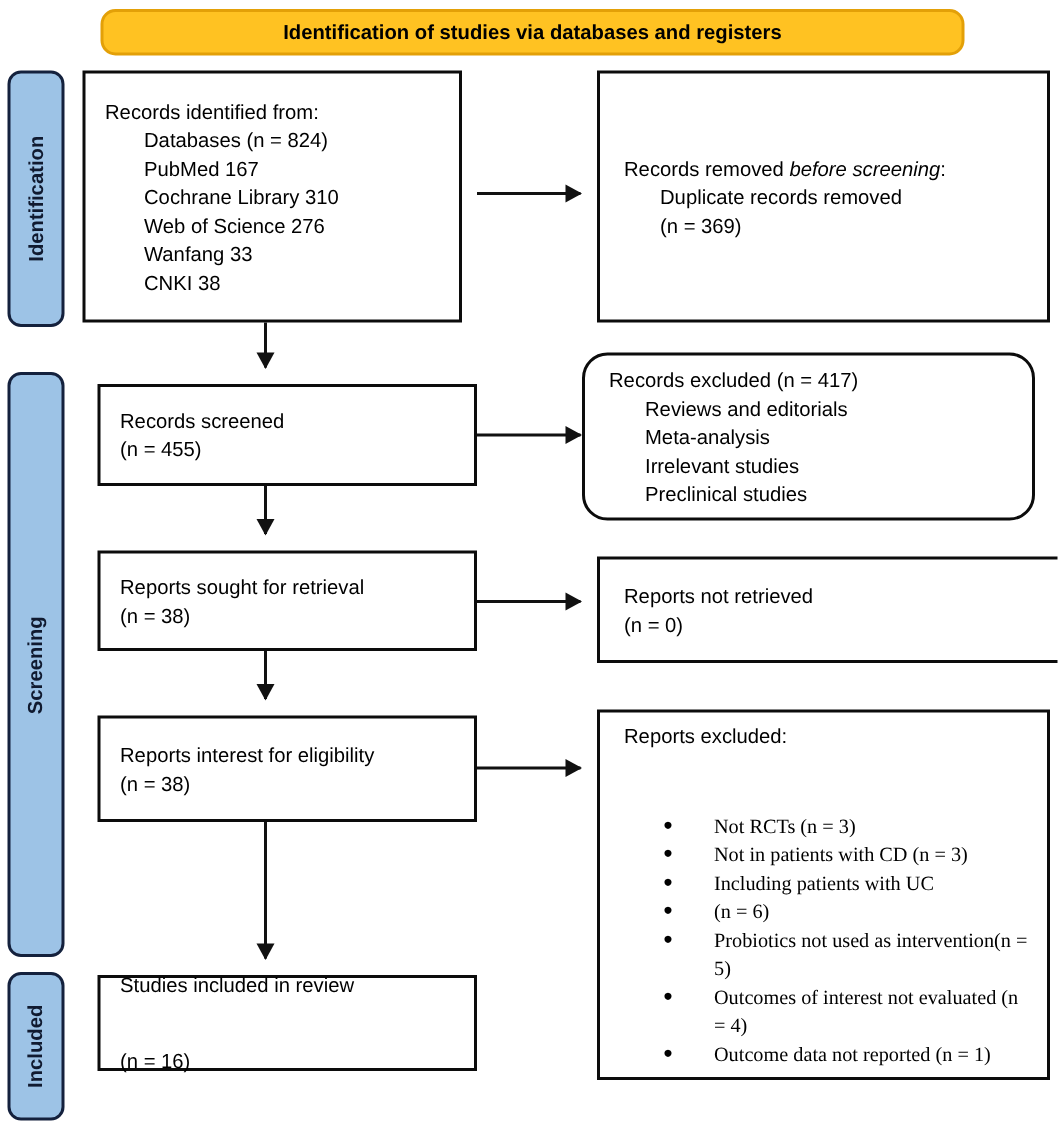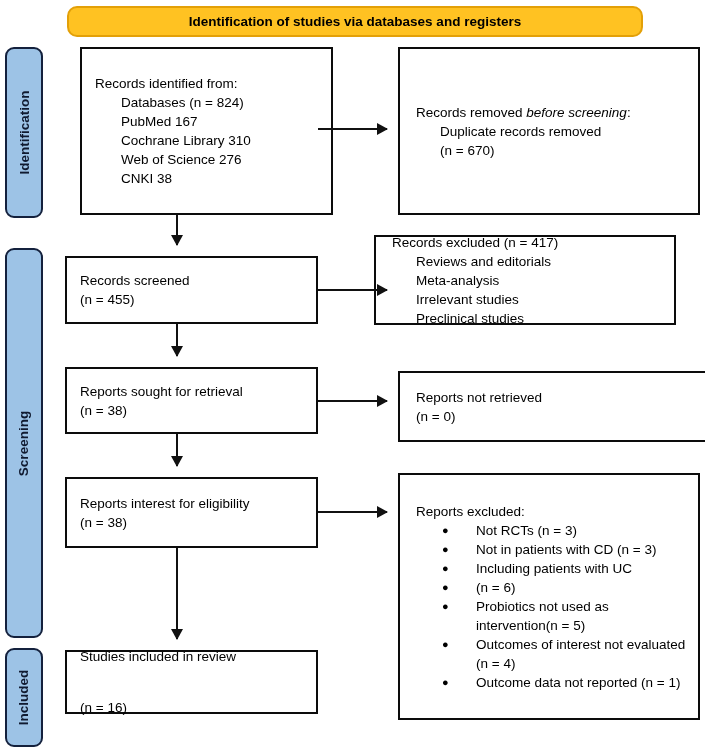--- a/index.html
+++ b/index.html
@@ -56,39 +56,39 @@
     border: 2px solid #0c0c0c;
     box-sizing: border-box;
     display: flex;
     flex-direction: column;
     justify-content: center;
     padding: 6px 8px 6px 13px;
   }
   .box .line   { white-space: nowrap; }
   .box .indent { padding-left: 26px; }
 
-  .box-records-identified { left: 80px;  top: 47px;  width: 253px; height: 168px; }
+  .box-records-identified { left: 55px;  top: 47px;  width: 253px; height: 168px; }
   .box-records-screened   { left: 65px;  top: 256px; width: 253px; height: 68px; }
   .box-reports-sought     { left: 65px;  top: 367px; width: 253px; height: 67px; }
   .box-reports-assessed   { left: 65px;  top: 477px; width: 253px; height: 71px; }
   .box-studies-included   { left: 65px;  top: 650px; width: 253px; height: 64px; gap: 32px; }
 
   .box-records-removed    { left: 398px; top: 47px;  width: 302px; height: 168px; padding-left: 16px; }
-  .box-records-excluded   { left: 374px; top: 235px; width: 302px; height: 90px; padding-left: 16px; }
+  .box-records-excluded   { left: 388px; top: 235px; width: 302px; height: 112px; padding-left: 16px; border-radius: 17px; }
   .box-reports-not-retrieved { left: 398px; top: 371px; width: 346px; height: 71px; padding-left: 16px; }
-  .box-reports-excluded   { left: 398px; top: 473px; width: 302px; height: 247px; padding-left: 16px; }
+  .box-reports-excluded   { left: 398px; top: 473px; width: 302px; height: 247px; padding-left: 16px; justify-content: space-between; }
 
   .box-records-removed .indent,
   .box-records-excluded .indent { padding-left: 24px; }
 
   
   .bullet-list { list-style: none; margin: 0; padding: 0 0 0 26px; }
   .bullet-list li { display: flex; align-items: flex-start; }
   .bullet-list .bullet { flex: 0 0 34px; font-size: 11px; line-height: 19px; }
-  .bullet-list .li-text { flex: 1 1 auto; padding-right: 2px; }
+  .bullet-list .li-text { flex: 1 1 auto; padding-right: 2px; font-family: Liberation Serif, serif; }
 
   
   .varrow {
     position: absolute;
     width: 2px;
     background: #111;
   }
   .varrow::after {
     content: "";
     position: absolute;
@@ -140,20 +140,21 @@
   <div class="stage stage-included">
     <span class="vtext">Included</span>
   </div>
 
   <div class="box box-records-identified">
     <div class="line">Records identified from:</div>
     <div class="line indent">Databases (n = 824)</div>
     <div class="line indent">PubMed 167</div>
     <div class="line indent">Cochrane Library 310</div>
     <div class="line indent">Web of Science 276</div>
+    <div class="line indent">Wanfang 33</div>
     <div class="line indent">CNKI 38</div>
   </div>
 
   <div class="box box-records-screened">
     <div class="line">Records screened</div>
     <div class="line">(n = 455)</div>
   </div>
 
   <div class="box box-reports-sought">
     <div class="line">Reports sought for retrieval</div>
@@ -166,21 +167,21 @@
   </div>
 
   <div class="box box-studies-included">
     <div class="line">Studies included in review</div>
     <div class="line">(n = 16)</div>
   </div>
 
   <div class="box box-records-removed">
     <div class="line"><span>Records removed </span><i>before screening</i><span>:</span></div>
     <div class="line indent">Duplicate records removed</div>
-    <div class="line indent">(n = 670)</div>
+    <div class="line indent">(n = 369)</div>
   </div>
 
   <div class="box box-records-excluded">
     <div class="line">Records excluded (n = 417)</div>
     <div class="line indent">Reviews and editorials</div>
     <div class="line indent">Meta-analysis</div>
     <div class="line indent">Irrelevant studies</div>
     <div class="line indent">Preclinical studies</div>
   </div>
 

